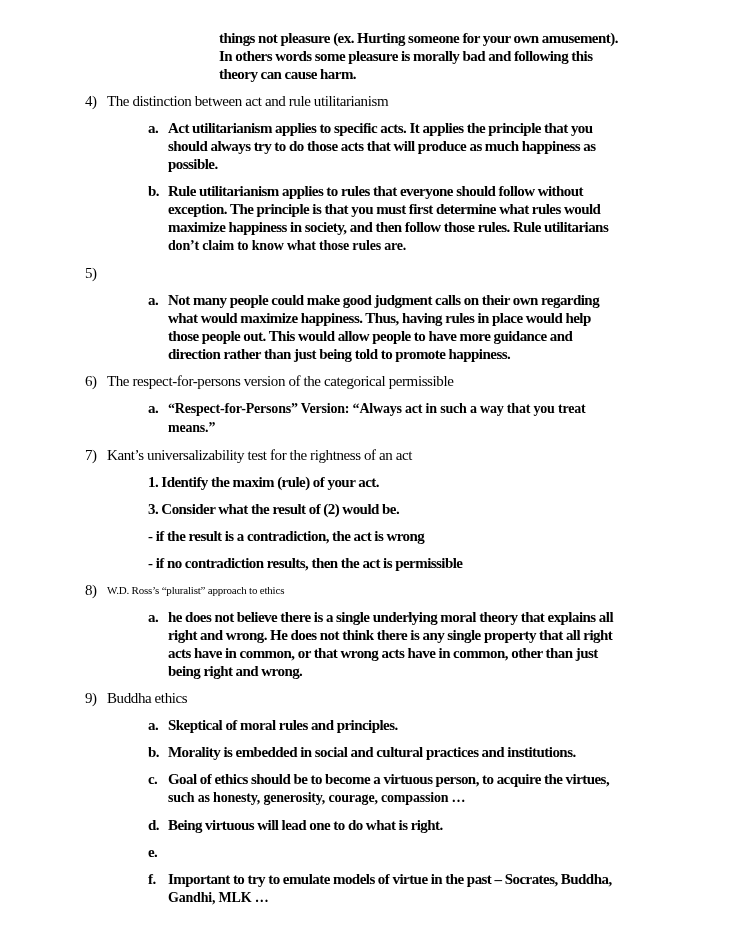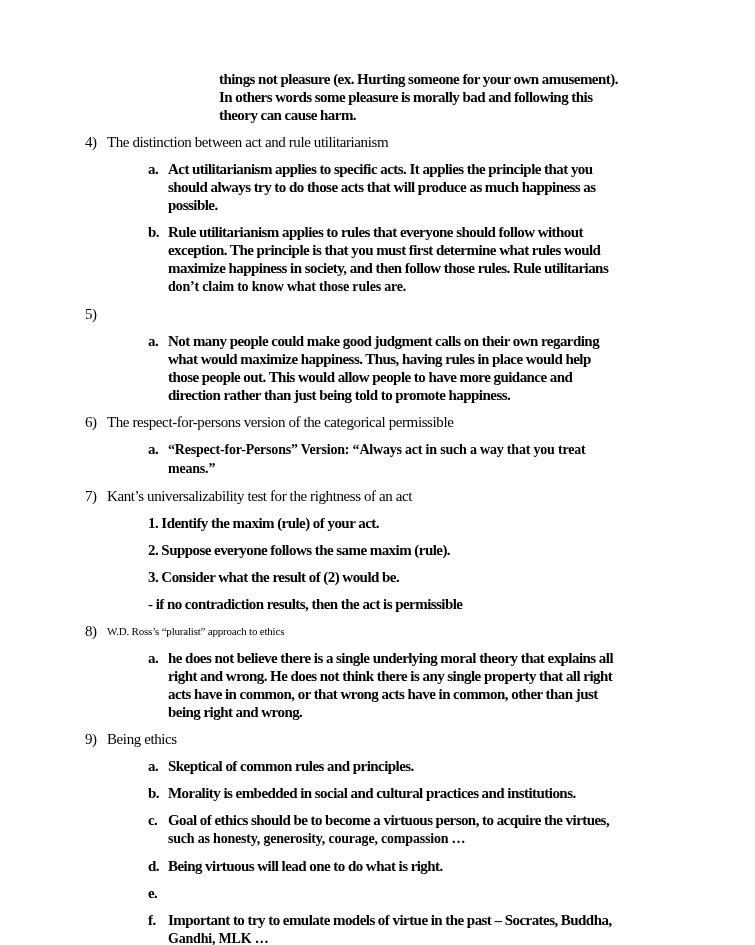--- a/index.html
+++ b/index.html
@@ -20,21 +20,20 @@
   }
   .para, .item, .sub, .step {
     margin: 0 0 9px 0;
     font-size: 15px;
     line-height: 18px;
     white-space: pre;
   }
   
   .deep {
     margin-left: 219px;
-    margin-top: 41px;
   }
   .bold { font-weight: bold; letter-spacing: -0.55px; }
   
   .item {
     display: flex;
     margin-left: 85px;
     font-weight: normal;
     letter-spacing: -0.4px;
   }
   .item .num {
@@ -115,43 +114,43 @@
     <span class="marker">a.</span>
     <span class="stext"><span class="alt">“Respect-for-Persons” Version: “Always act in such a way that you treat
 </span><span class="alt">means.”</span></span>
   </div>
 
   <div class="item">
     <span class="num">7)</span>
     <span class="ititle">Kant’s universalizability test for the rightness of an act</span>
   </div>
   <p class="step">1. Identify the maxim (rule) of your act.</p>
-  <p class="step">2. Suppose everyone follows the same maxim (rule).</p>
   <p class="step">3. Consider what the result of (2) would be.</p>
+  <p class="step">- if the result is a contradiction, the act is wrong</p>
   <p class="step">- if no contradiction results, then the act is permissible</p>
 
   <div class="item">
     <span class="num">8)</span>
     <span class="ititle alt">W.D. Ross’s “pluralist” approach to ethics</span>
   </div>
   <div class="sub">
     <span class="marker">a.</span>
     <span class="stext"><span>he does not believe there is a single underlying moral theory that explains all
 right and wrong. He does not think there is any single property that all right
 acts have in common, or that wrong acts have in common, other than just
 being right and wrong.</span></span>
   </div>
 
   <div class="item">
     <span class="num">9)</span>
-    <span class="ititle">Being ethics</span>
+    <span class="ititle">Buddha ethics</span>
   </div>
   <div class="sub">
     <span class="marker">a.</span>
-    <span class="stext"><span>Skeptical of common rules and principles.</span></span>
+    <span class="stext"><span>Skeptical of moral rules and principles.</span></span>
   </div>
   <div class="sub">
     <span class="marker">b.</span>
     <span class="stext"><span>Morality is embedded in social and cultural practices and institutions.</span></span>
   </div>
   <div class="sub">
     <span class="marker">c.</span>
     <span class="stext"><span>Goal of ethics should be to become a virtuous person, to acquire the virtues,
 </span><span class="alt">such as honesty, generosity, courage, compassion …</span></span>
   </div>

